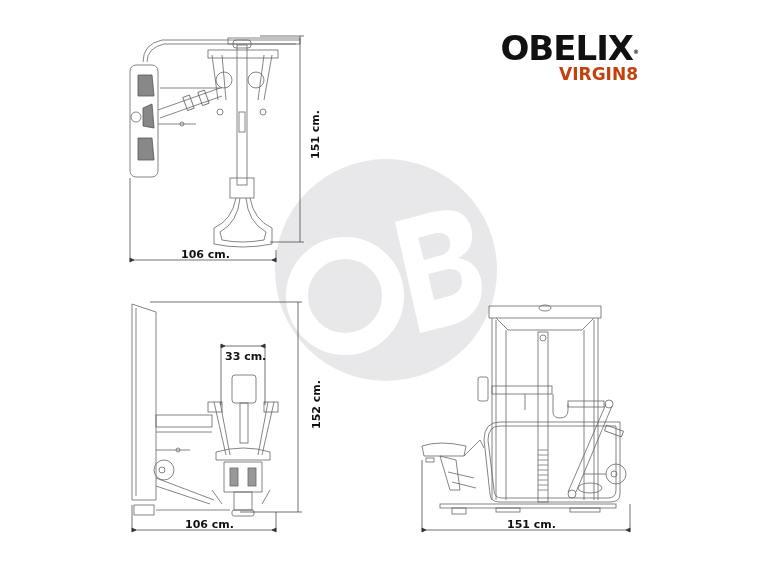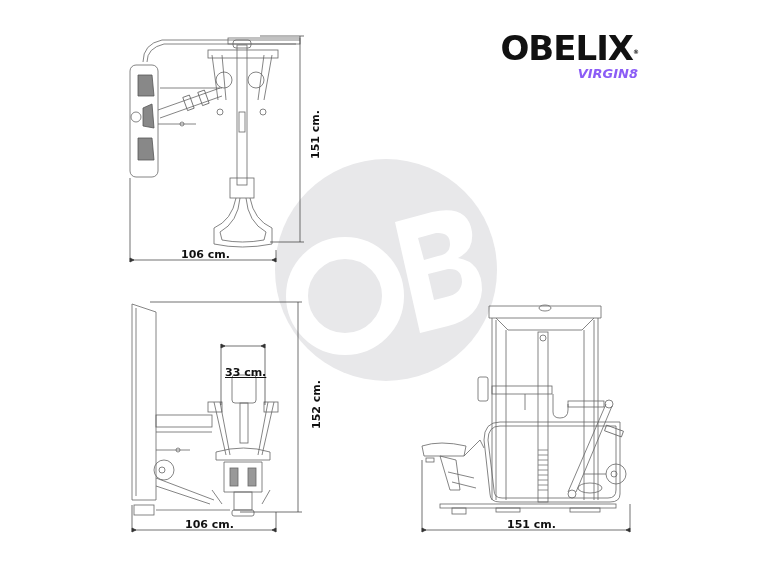--- a/index.html
+++ b/index.html
@@ -1,21 +1,21 @@
 <!DOCTYPE html>
 <html><head>
 <meta charset="utf-8">
 <style>
   html,body{margin:0;padding:0;background:#ffffff;}
   body{width:760px;height:570px;position:relative;overflow:hidden;font-family:"Liberation Sans",sans-serif;}
   .abs{position:absolute;}
   .brand{left:498px;top:30px;width:140px;text-align:right;}
   .brand-name{font-family:"DejaVu Sans",sans-serif;font-weight:bold;font-size:34px;letter-spacing:-1px;color:#111;line-height:36px;}
   .brand-reg{font-size:6px;vertical-align:top;position:relative;top:4px;}
-  .brand-model{font-family:"DejaVu Sans",sans-serif;font-weight:bold;font-style:italic;font-size:13px;color:#8b5cf6;line-height:16px;}
+  .brand-model{font-family:"DejaVu Sans",sans-serif;font-weight:bold;font-size:17px;color:#c2410c;line-height:16px;}
   .dim{font-family:"DejaVu Sans",sans-serif;font-weight:bold;font-size:11px;color:#111;}
   .dim-v{transform:rotate(-90deg);transform-origin:center;}
   svg{position:absolute;left:0;top:0;}
 </style>
 </head>
 <body>
 
 <svg width="760" height="570" viewBox="0 0 760 570">
 
   <g>
@@ -193,17 +193,17 @@
 </svg>
 
 <div class="abs brand">
   <div class="brand-name"><span>OBELIX</span><span class="brand-reg">®</span></div>
   <div class="brand-model">VIRGIN8</div>
 </div>
 
 <div class="abs dim" style="left:181px;top:248px;">106 cm.</div>
 <div class="abs dim dim-v" style="left:290px;top:128px;width:50px;text-align:center;">151 cm.</div>
 
-<div class="abs dim" style="left:225px;top:366px;text-decoration:underline;">33 cm.</div>
+<div class="abs dim" style="left:225px;top:350px;">33 cm.</div>
 <div class="abs dim dim-v" style="left:291px;top:398px;width:50px;text-align:center;">152 cm.</div>
 <div class="abs dim" style="left:185px;top:518px;">106 cm.</div>
 
 <div class="abs dim" style="left:507px;top:518px;">151 cm.</div>
 
 </body></html>

